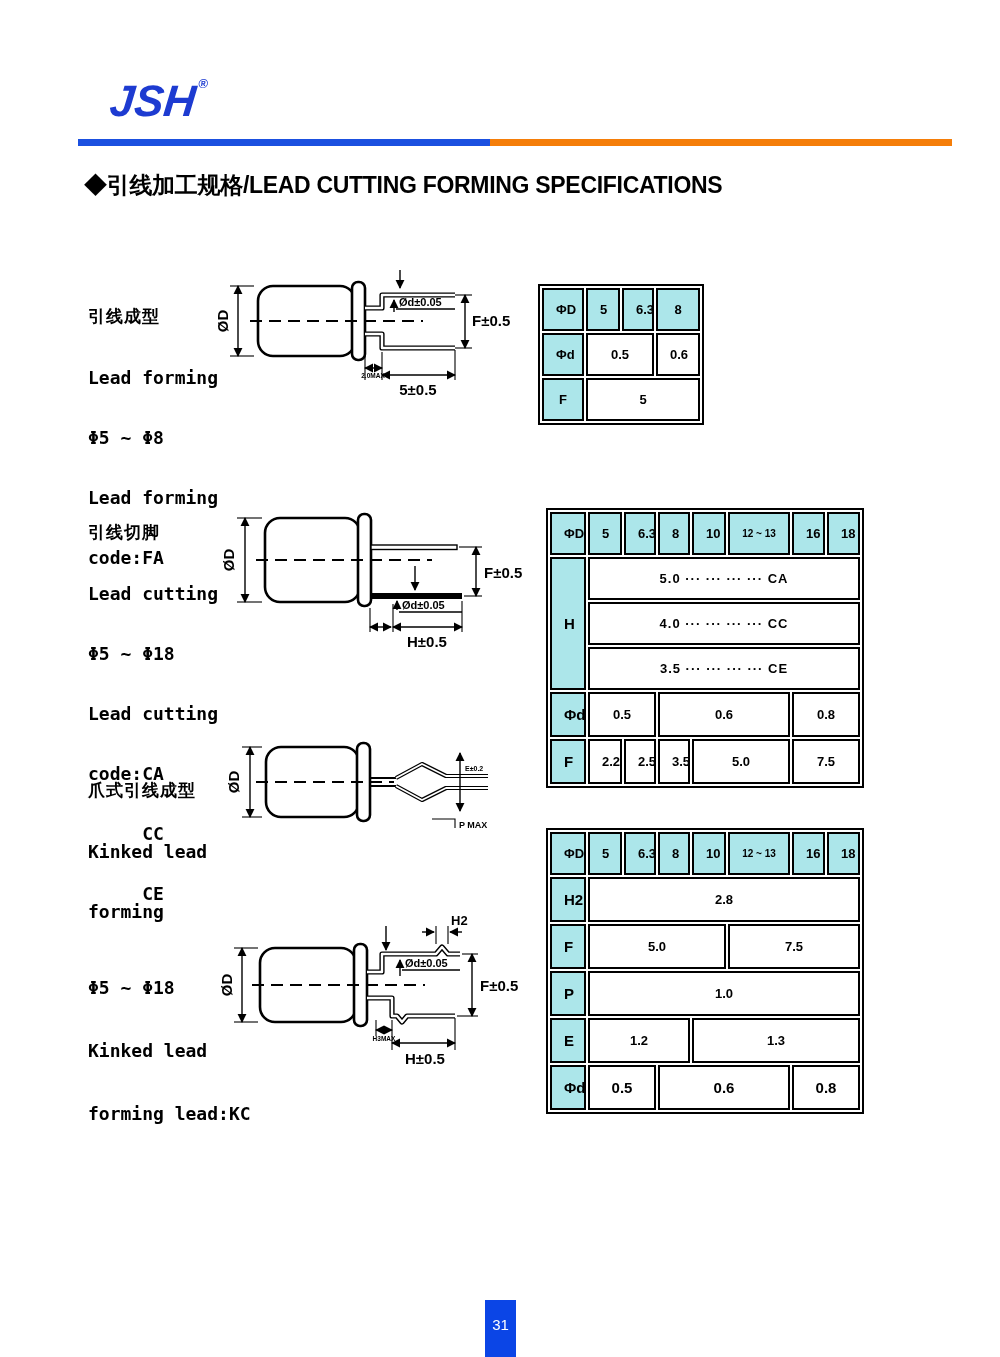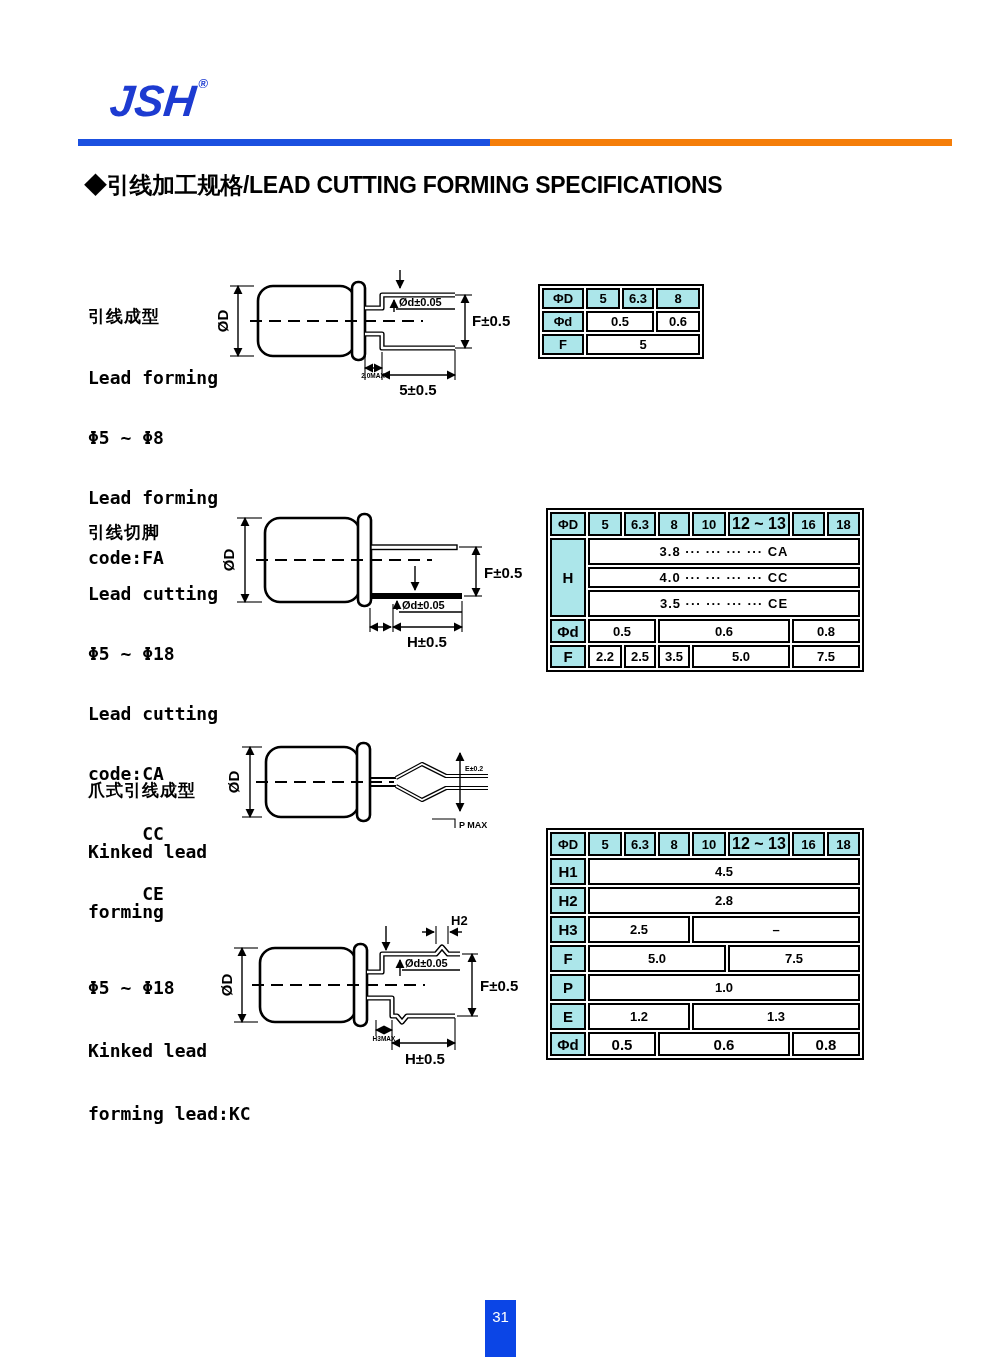--- a/index.html
+++ b/index.html
@@ -16,25 +16,25 @@
   .rule.orange{left:490px;width:462px;background:#f57e09;}
   .title{left:84px;top:170px;font-size:23px;font-weight:bold;letter-spacing:-0.3px;white-space:nowrap;}
   
   .tb{white-space:pre;}
   .cjk-head{font-family:"Liberation Sans",sans-serif;font-weight:bold;font-size:17px;
             line-height:26px;letter-spacing:1px;}
   .mono{font-family:"DejaVu Sans Mono",monospace;font-weight:bold;font-size:18px;line-height:24px;}
   
   table.spec{border-collapse:separate;border-spacing:2px;border:2px solid #000;
              background:#fff;table-layout:fixed;}
-  table.spec td,table.spec th{border:2px solid #000;background:#fff;padding:1px;
+  table.spec td,table.spec th{border:2px solid #000;background:#fff;padding:12px;
              text-align:center;vertical-align:middle;
              font-family:"Liberation Sans",sans-serif;font-weight:bold;font-size:13px;}
   table.spec .hd{background:#ace6ea;}
-  table.spec th.narrow{font-size:16px;}
+  table.spec th.narrow{font-size:10px;}
   #t4 td.lbl,#t2 td.lbl{font-size:15px;}
   #t2 td.hrow{font-size:13px;letter-spacing:1px;}
   
   .bd{fill:#fff;stroke:#000;stroke-width:2.6;}
   .cl{stroke:#000;stroke-width:2.2;stroke-dasharray:12 7;}
   .dl{stroke:#000;stroke-width:1.4;fill:none;}
   .ex{stroke:#000;stroke-width:1.1;}
   .ul{stroke:#000;stroke-width:1.6;}
   .lo{fill:none;stroke:#000;stroke-width:5.2;stroke-linejoin:round;}
   .li{fill:none;stroke:#fff;stroke-width:2.4;stroke-linejoin:round;}
@@ -42,21 +42,21 @@
   .li3{fill:none;stroke:#fff;stroke-width:1.8;stroke-linejoin:round;}
   .wr{stroke:#000;stroke-width:2;}
   .t15{font:bold 15px "Liberation Sans",sans-serif;}
   .t13{font:bold 13px "Liberation Sans",sans-serif;}
   .t11{font:bold 11px "Liberation Sans",sans-serif;}
   .t9{font:bold 9px "Liberation Sans",sans-serif;}
   .t7{font:bold 7px "Liberation Sans",sans-serif;}
   .t65{font:bold 6.5px "Liberation Sans",sans-serif;}
   
   .pagenum{left:485px;top:1300px;width:31px;height:57px;background:#0b45e6;color:#fff;
-           font-size:15px;text-align:center;padding-top:8px;box-sizing:border-box;}
+           font-size:15px;text-align:center;padding-top:16px;box-sizing:border-box;}
 </style>
 </head>
 <body>
 
 <div class="page">
 
   <div class="abs logo"><span>JSH</span><span class="reg">®</span></div>
   <div class="abs rule blue"></div>
   <div class="abs rule orange"></div>
   <div class="abs title">◆引线加工规格/LEAD CUTTING FORMING SPECIFICATIONS</div>
@@ -182,21 +182,21 @@
       <th class="hd">5</th>
       <th class="hd">6.3</th>
       <th class="hd">8</th>
       <th class="hd">10</th>
       <th class="hd narrow">12 ~ 13</th>
       <th class="hd">16</th>
       <th class="hd">18</th>
     </tr>
     <tr style="height:27px">
       <td class="hd lbl" rowspan="3">H</td>
-      <td class="hrow" colspan="7">3.8 ··· ··· ··· ···  CA</td>
+      <td class="hrow" colspan="7">5.0 ··· ··· ··· ···  CA</td>
     </tr>
     <tr style="height:14px">
           <td class="hrow" colspan="7">4.0 ··· ··· ··· ···  CC</td>
         </tr>
     <tr style="height:27px">
           <td class="hrow" colspan="7">3.5 ··· ··· ··· ···  CE</td>
         </tr>
     <tr style="height:24px">
       <td class="hd lbl">Φd</td>
       <td colspan="2">0.5</td>
@@ -296,31 +296,22 @@
       <th class="hd">ΦD</th>
       <th class="hd">5</th>
       <th class="hd">6.3</th>
       <th class="hd">8</th>
       <th class="hd">10</th>
       <th class="hd narrow">12 ~ 13</th>
       <th class="hd">16</th>
       <th class="hd">18</th>
     </tr>
     <tr style="height:27px">
-      <td class="hd lbl">H1</td>
-      <td colspan="7">4.5</td>
-    </tr>
-    <tr style="height:27px">
       <td class="hd lbl">H2</td>
       <td colspan="7">2.8</td>
-    </tr>
-    <tr style="height:27px">
-      <td class="hd lbl">H3</td>
-      <td colspan="3">2.5</td>
-      <td colspan="4">–</td>
     </tr>
     <tr style="height:27px">
       <td class="hd lbl">F</td>
       <td colspan="4">5.0</td>
       <td colspan="3">7.5</td>
     </tr>
     <tr style="height:27px">
       <td class="hd lbl">P</td>
       <td colspan="7">1.0</td>
     </tr>

